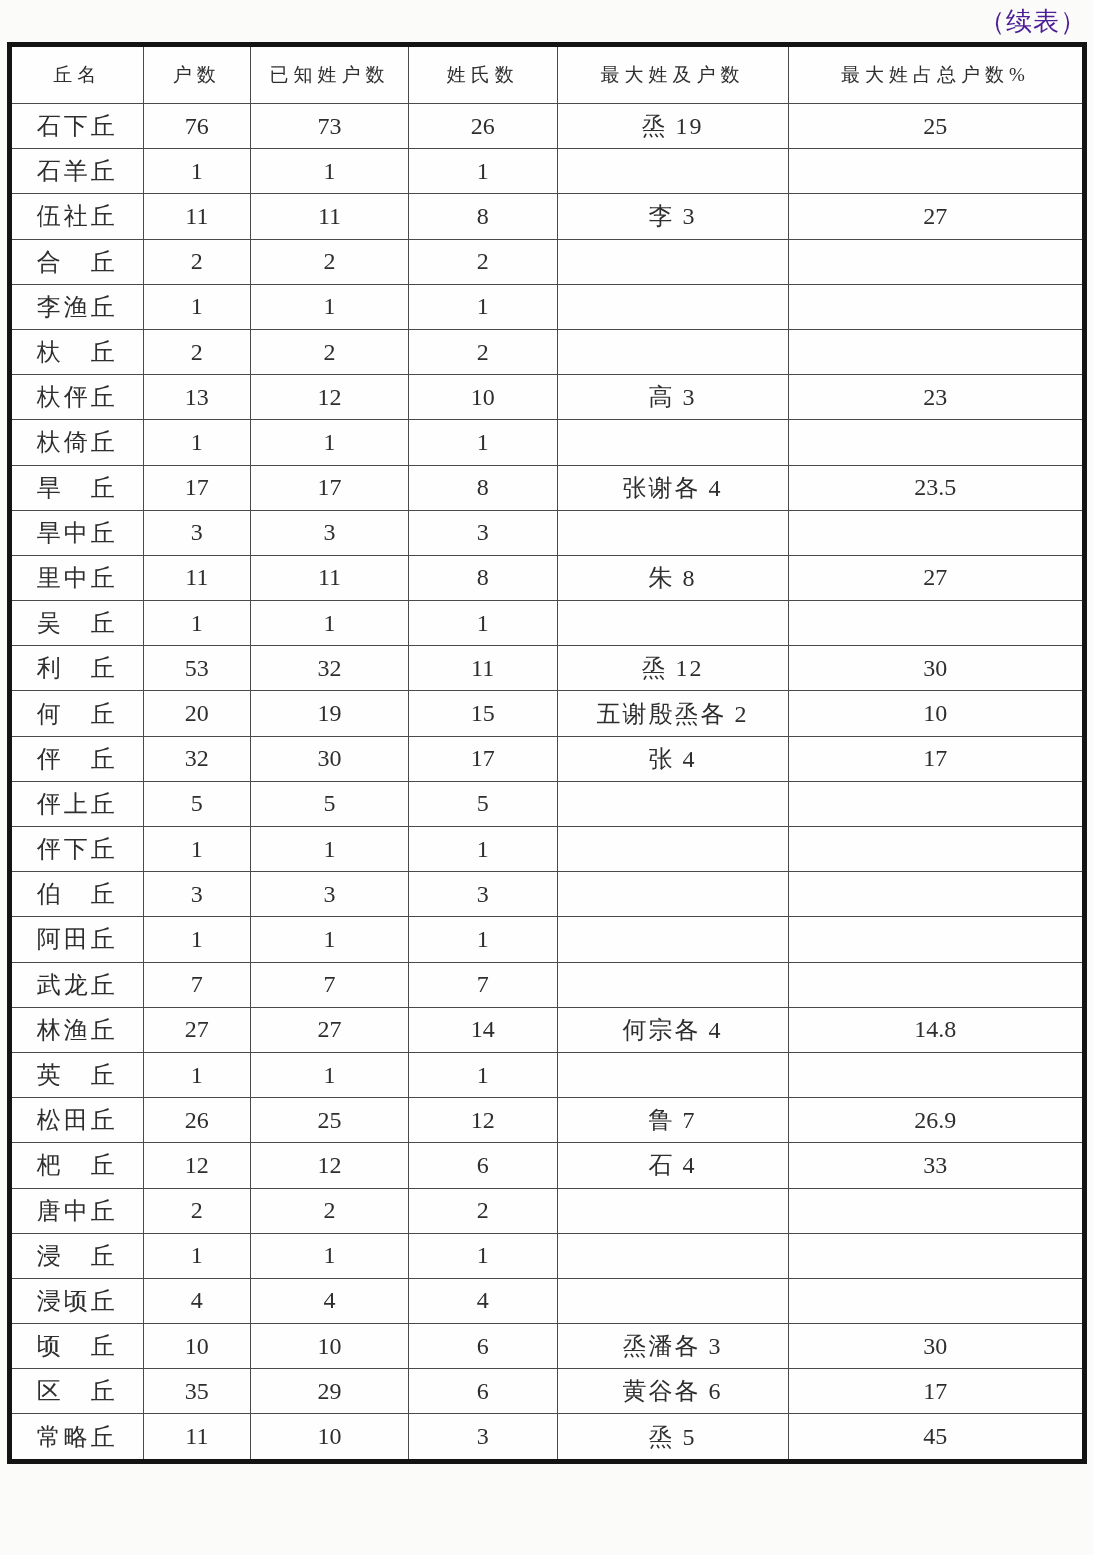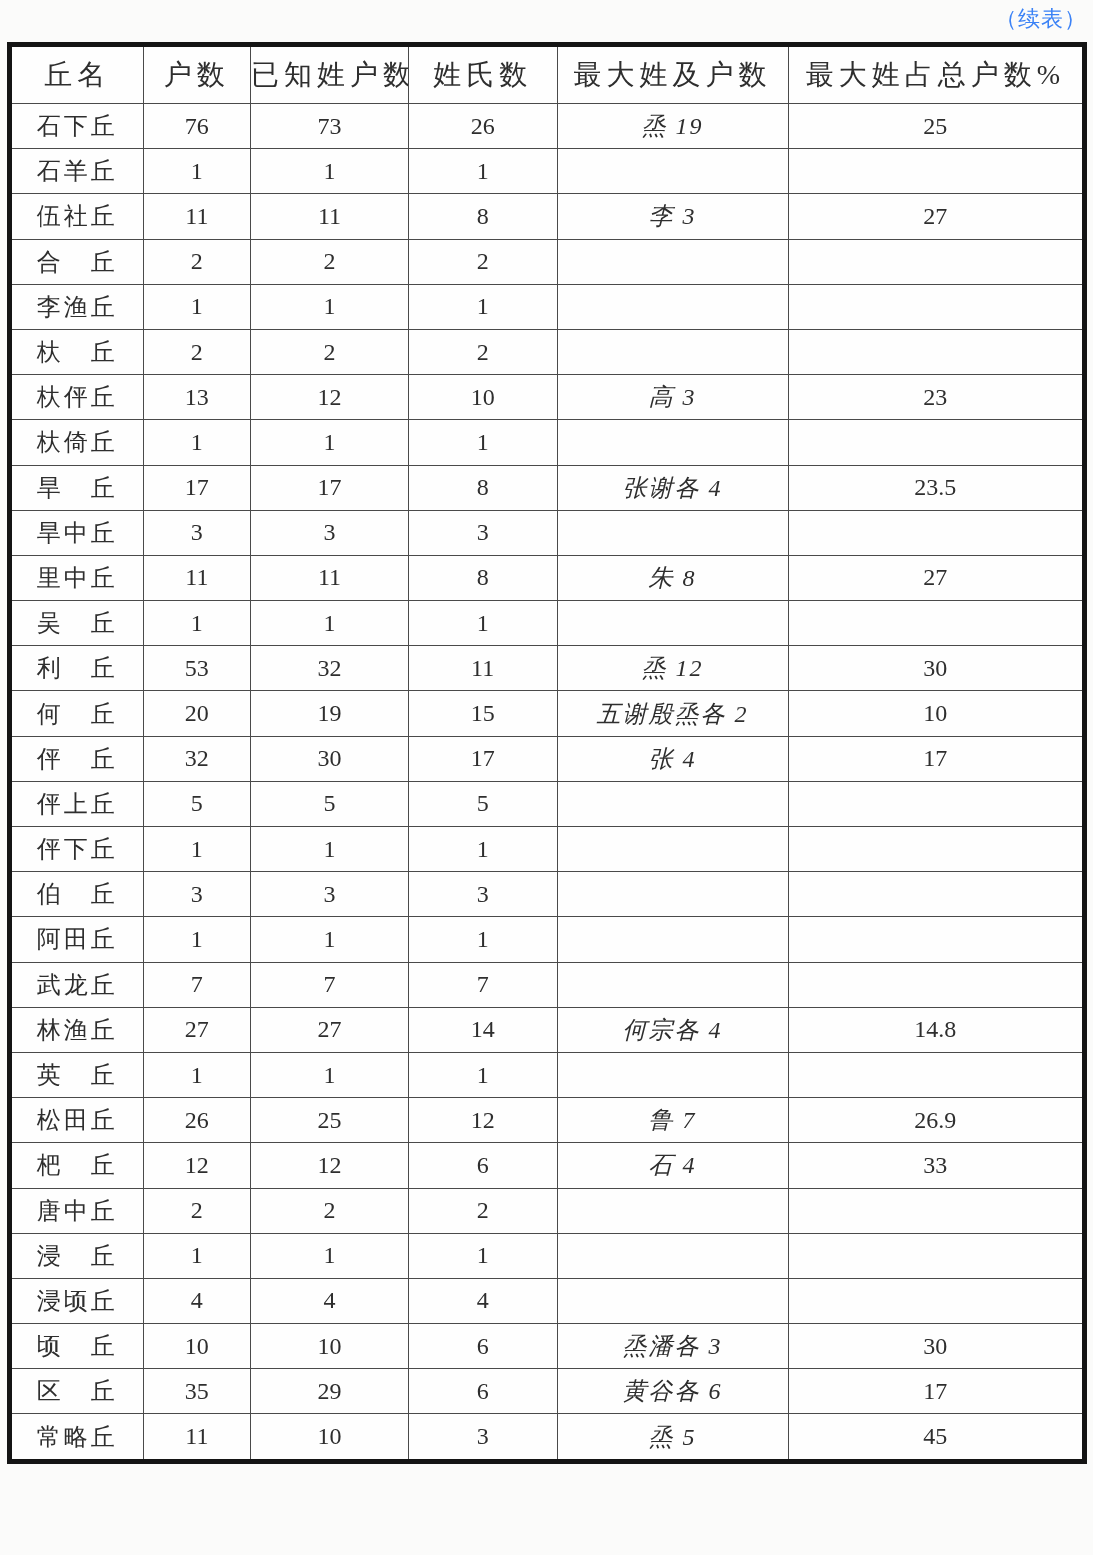--- a/index.html
+++ b/index.html
@@ -13,23 +13,23 @@
     height: 1555px;
     background: #fbfbfa;
     font-family: "Liberation Serif", "DejaVu Serif", serif;
     color: #2b2b2b;
     overflow: hidden;
   }
   .continued-label {
     position: absolute;
     top: 4px;
     right: 6px;
-    font-size: 22px;
+    font-size: 26px;
     letter-spacing: 1px;
-    color: #3b82f6;
+    color: #4c1d95;
   }
   table.data-table {
     position: absolute;
     left: 7px;
     top: 42px;
     width: 1080px;
     border-collapse: collapse;
     table-layout: fixed;
     background: #fefefe;
     border: 5px solid #141414;
@@ -42,31 +42,30 @@
     font-weight: normal;
     font-size: 24px;
     color: #2e2e2e;
     padding: 0;
     overflow: hidden;
     white-space: nowrap;
   }
   table.data-table thead th {
     height: 56px;
     letter-spacing: 5px;
-    font-size: 28px;
+    font-size: 19px;
   }
   table.data-table tbody td {
     height: 44.2px;
   }
   td.cell-name {
     letter-spacing: 3px;
   }
   td.cell-surname {
     letter-spacing: 2px;
-    font-style: italic;
   }
 </style>
 </head>
 <body>
 
 <div class="page">
 
   <div class="continued-label">（续表）</div>
 
   <table class="data-table">

